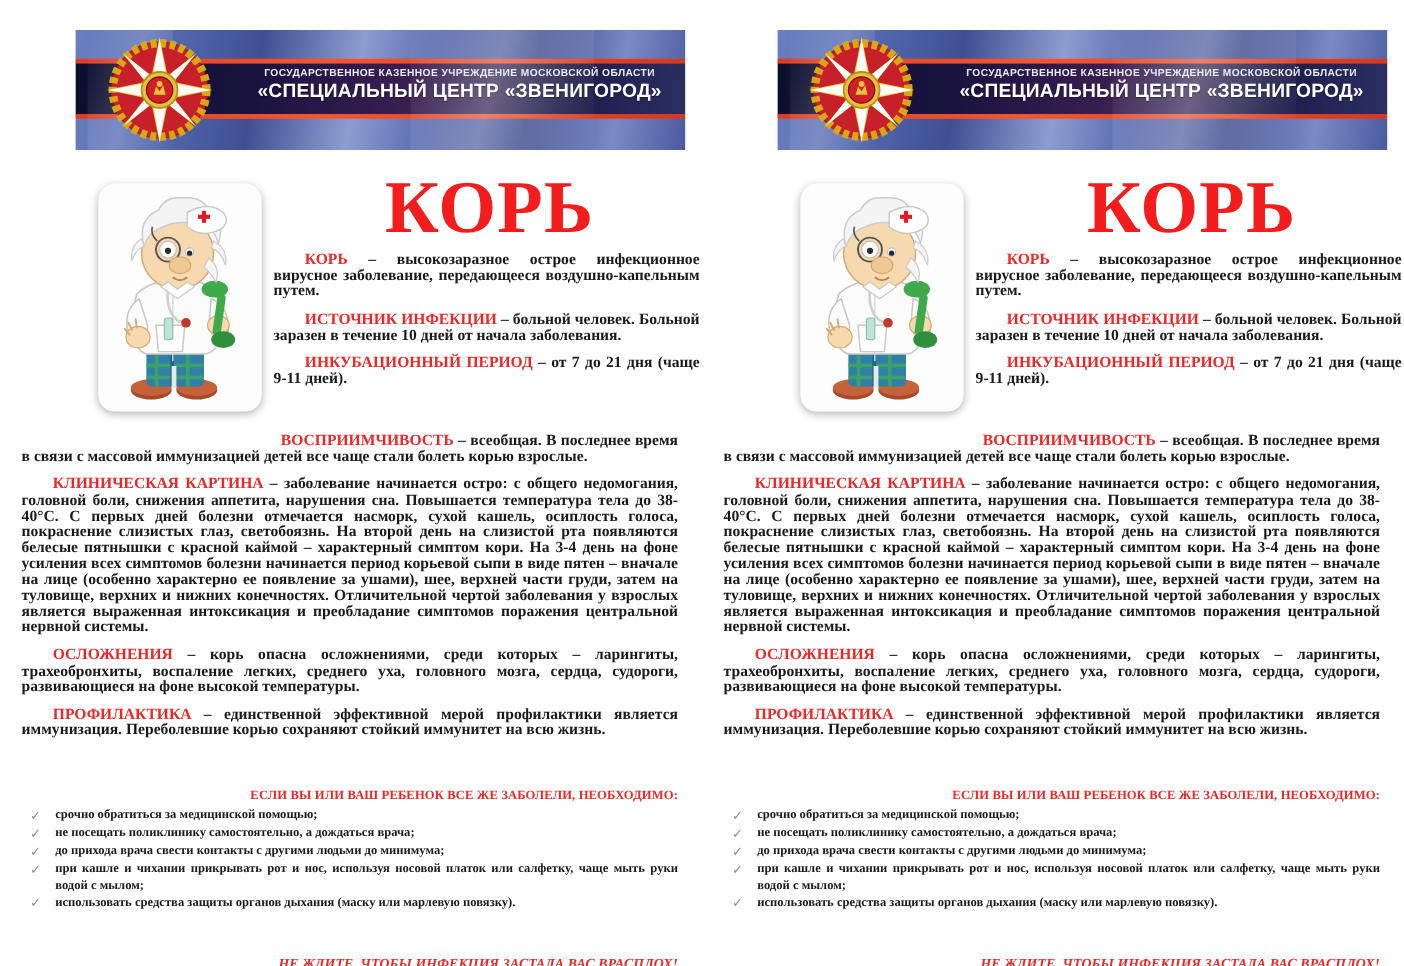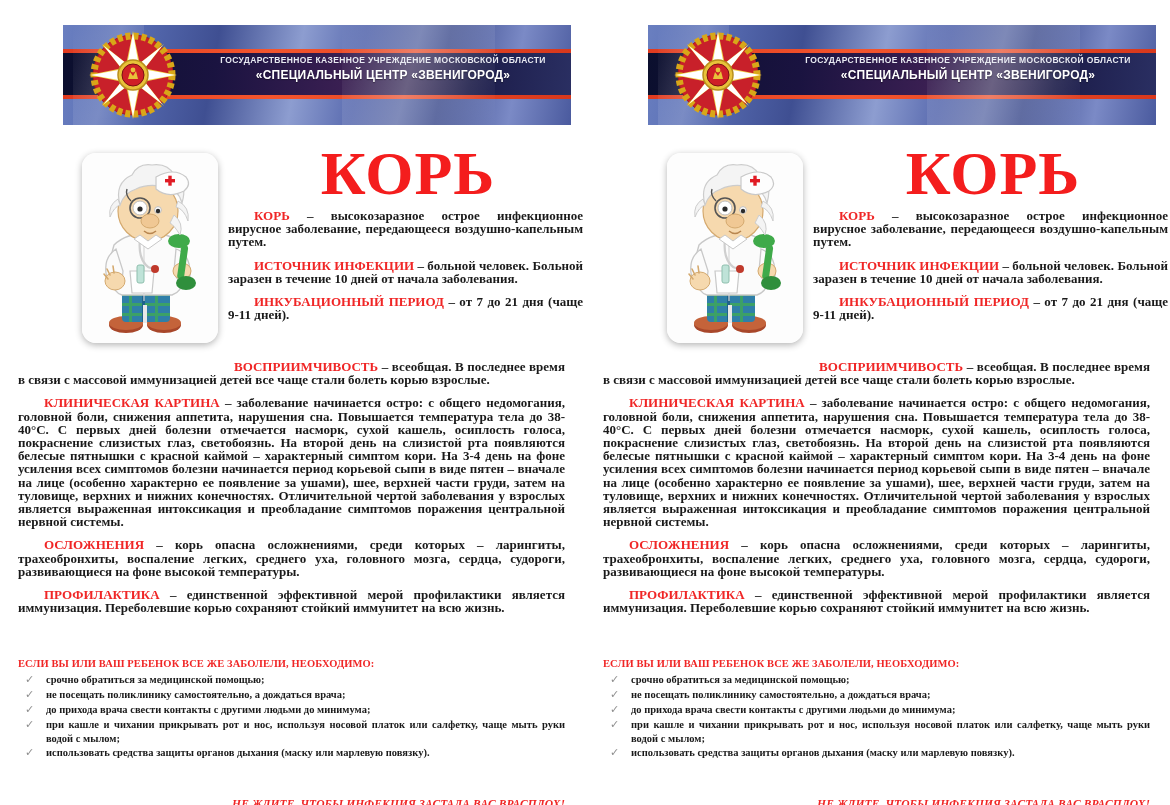--- a/index.html
+++ b/index.html
@@ -80,21 +80,21 @@
     width: 360px;
     text-align: center;
     font-family: "Liberation Sans", sans-serif;
     color: #ffffff;
   }
   .banner-line1 {
     font-size: 8.5px; letter-spacing: .35px; font-weight: 600;
     color: #e8eaf2; white-space: nowrap;
   }
   .banner-line2 {
-    font-size: 12px; font-weight: 700; letter-spacing: .2px;
+    font-size: 16px; font-weight: 700; letter-spacing: .2px;
     margin-top: 3px; white-space: nowrap;
     text-shadow: 0 1px 1px rgba(0,0,0,.4);
   }
 
   
   .content { position: relative; padding: 16px 20px 0 18px; }
 
   .topblock { position: relative; height: 200px; }
 
   .photo-frame {
@@ -132,21 +132,21 @@
     margin-bottom: 10px;
   }
   .lead { color: #f02626; font-weight: bold; }
   .wide { margin-bottom: 11px; }
 
   .flow { position: relative; margin-top: 19px; }
 
   
   .checklist-block { position: relative; margin-top: 44px; }
   .check-title {
-    text-align: left;
+    text-align: right;
     color: #f02626;
     font-weight: bold;
     font-size: 10.5px;
     letter-spacing: .1px;
     margin-bottom: 4px;
   }
   ul.checks { list-style: none; padding-left: 2px; }
   ul.checks li {
     position: relative;
     padding-left: 26px;

